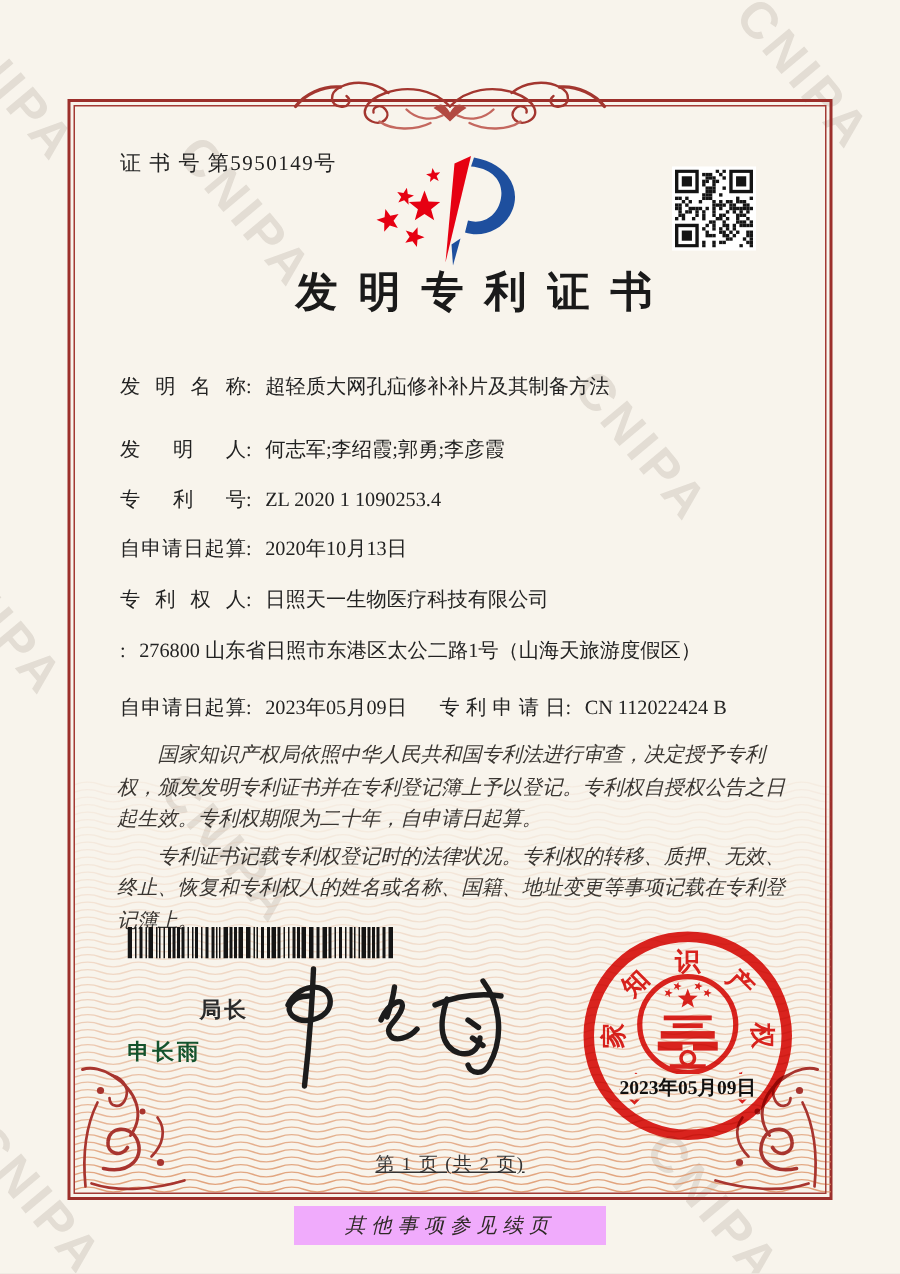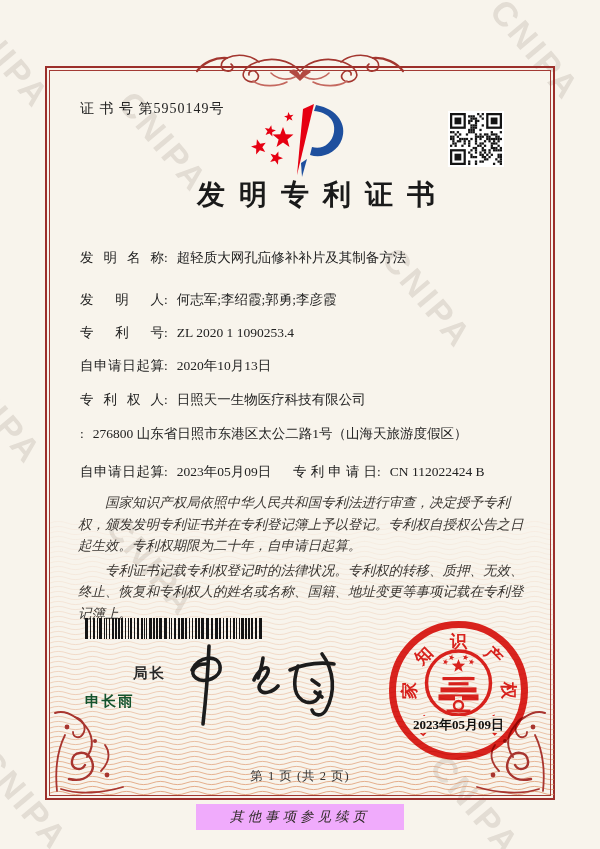--- a/index.html
+++ b/index.html
@@ -60,21 +60,21 @@
   
   .barcode { position:absolute; left:85px; top:618px; }
   .director-title { position:absolute; left:85px; top:664px; font-size:14.5px; font-weight:700;
     font-family:"Liberation Sans","DejaVu Sans",sans-serif; letter-spacing:2px; color:#2a2a2a;margin-left:48px;}
   .director-name { position:absolute; left:85px; top:692px; font-size:14.5px; font-weight:700;
     font-family:"Liberation Sans","DejaVu Sans",sans-serif; letter-spacing:2px; color:#14532d;}
   .signature { position:absolute; left:162px; top:640px; }
   .seal { position:absolute; left:385px; top:617px; mix-blend-mode:multiply; }
   .seal-char { font:700 17px "Liberation Serif",serif; fill:#e02420; }
   .seal-date { font:700 13px "Liberation Serif",serif; fill:#111; }
-  .page-info { position:absolute; left:0; right:0; top:768px; text-align:center; font-size:12.5px; letter-spacing:1px; color:#333; }
+  .page-info { position:absolute; left:0; right:0; top:768px; text-align:center; font-size:12.5px; letter-spacing:1px; color:#333;text-decoration:underline; }
   .footer-note {
     position:absolute; left:50%; top:804px; transform:translateX(-50%);
     background:#f0abfc; padding:4px 34px; font-size:13.5px; font-style:italic;
     letter-spacing:4px; color:#2e2a26; white-space:nowrap; font-weight:500;
   }
 </style>
 </head>
 <body>
 
 <div class="page">

